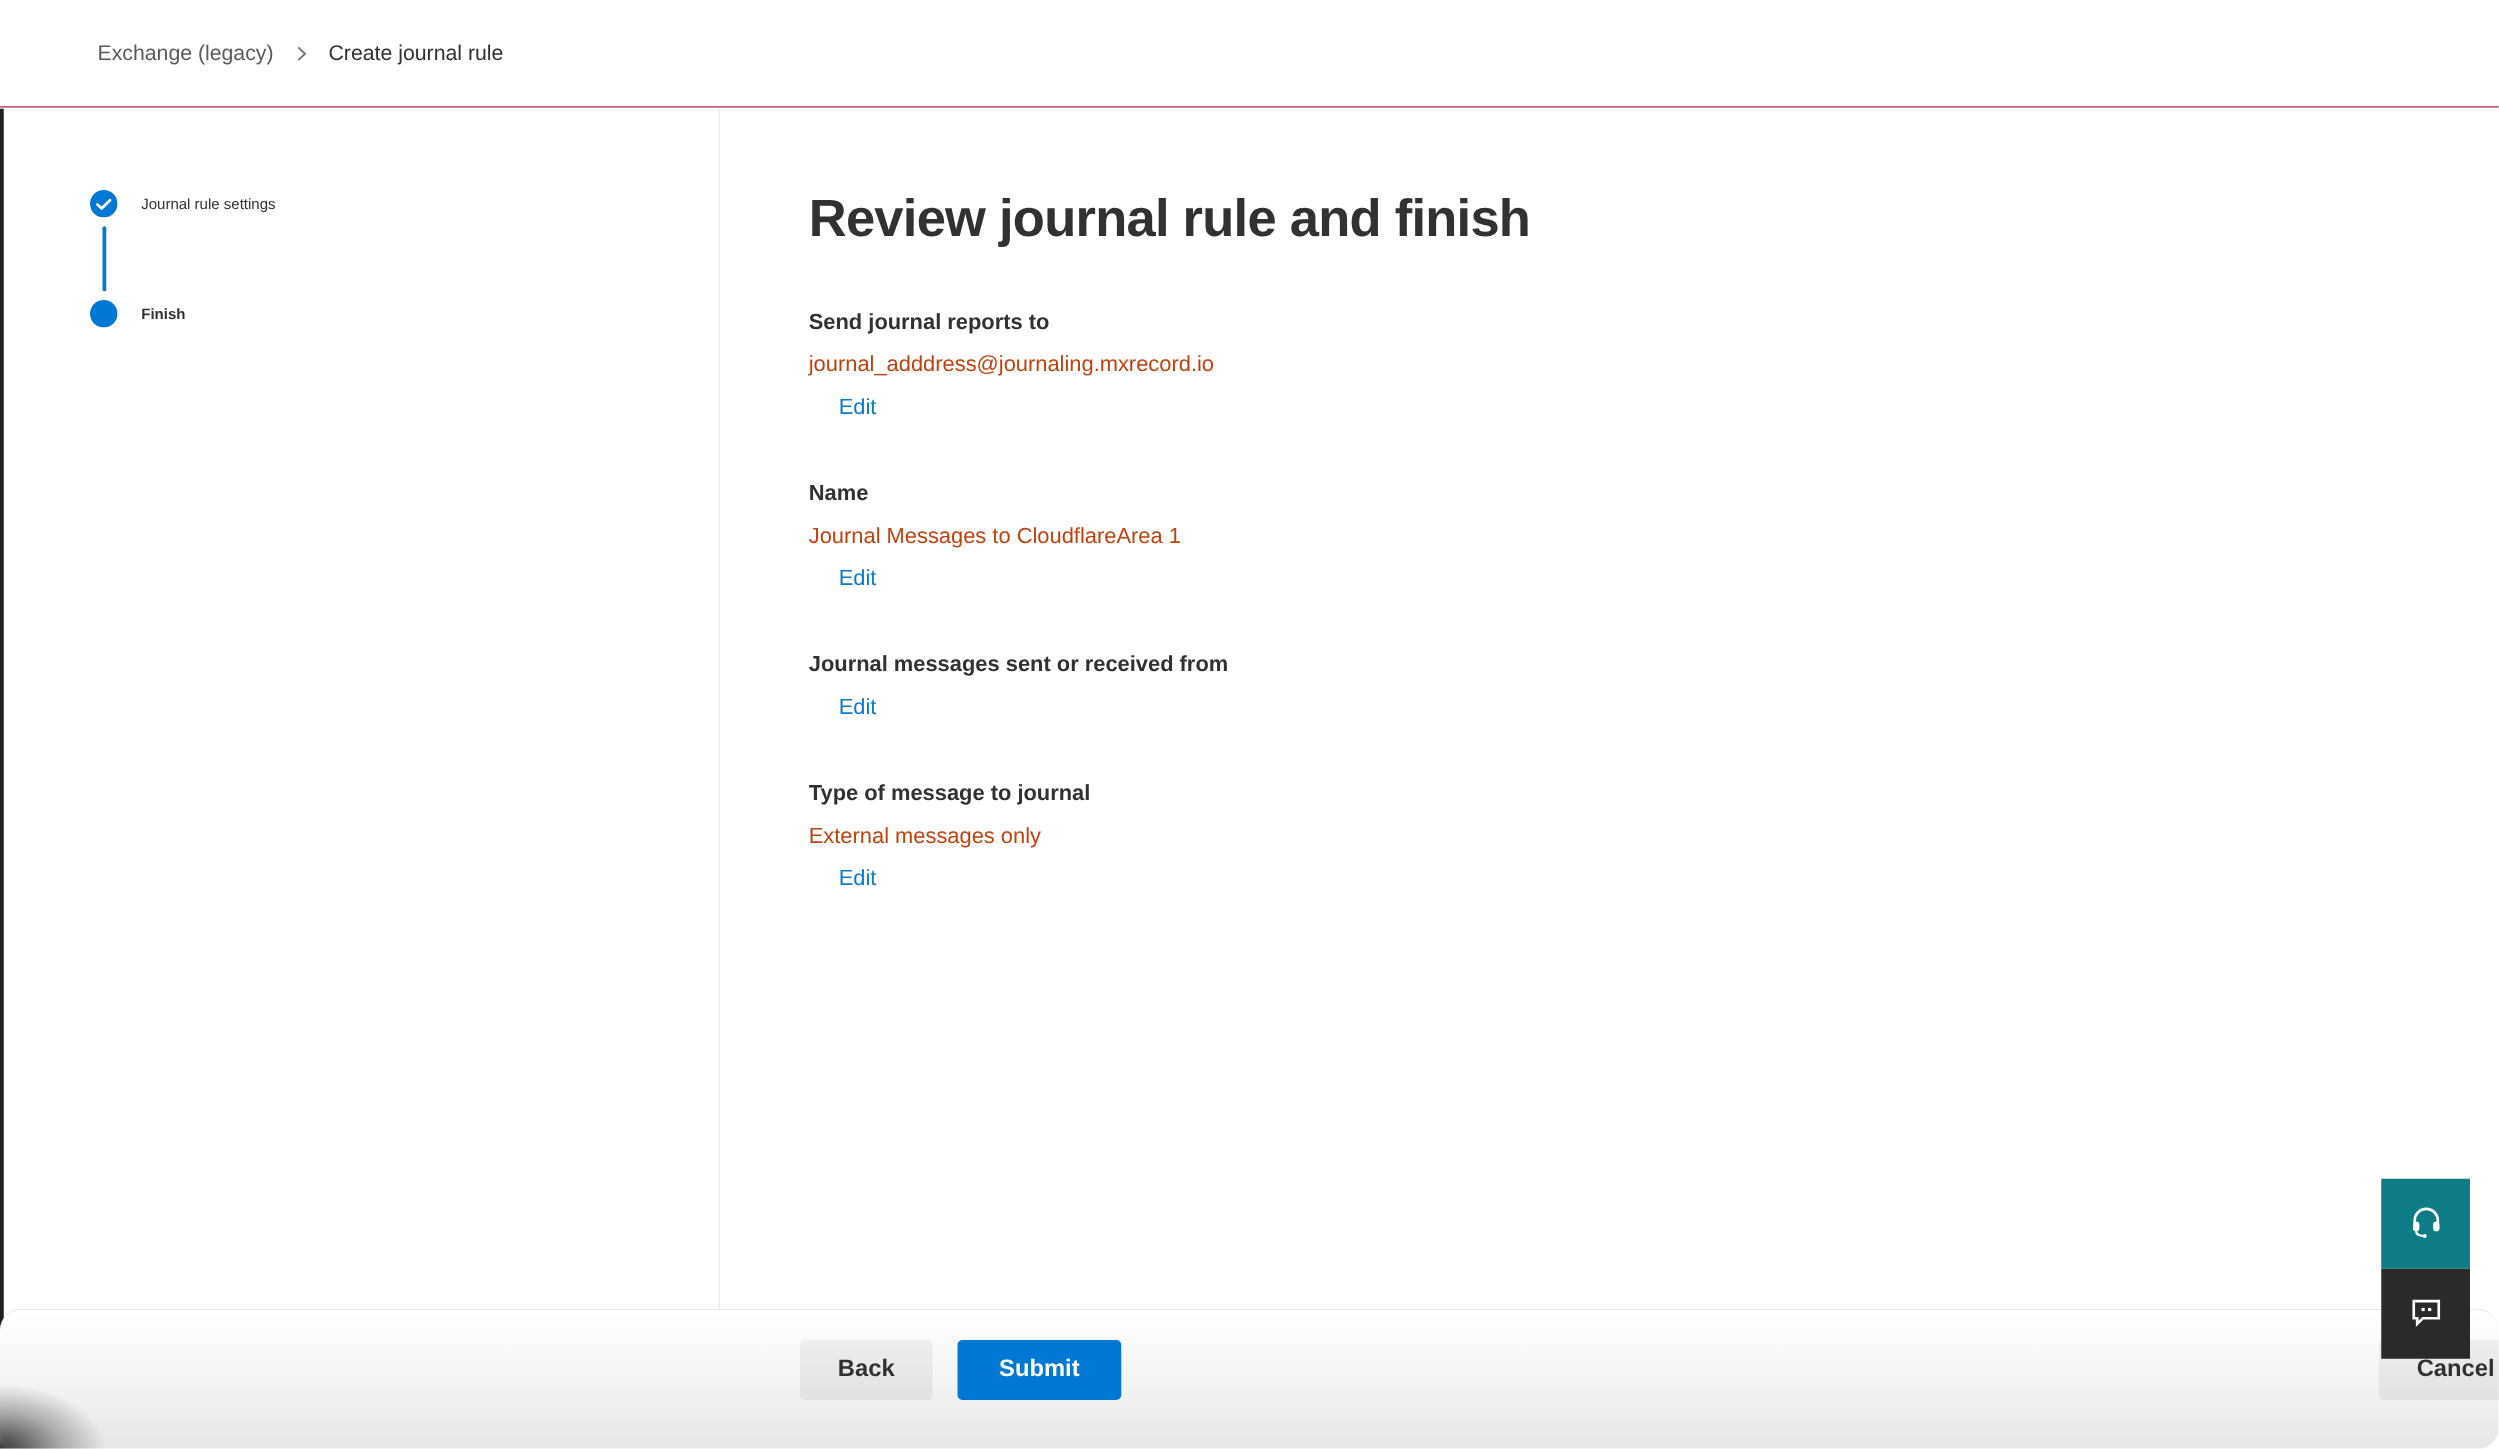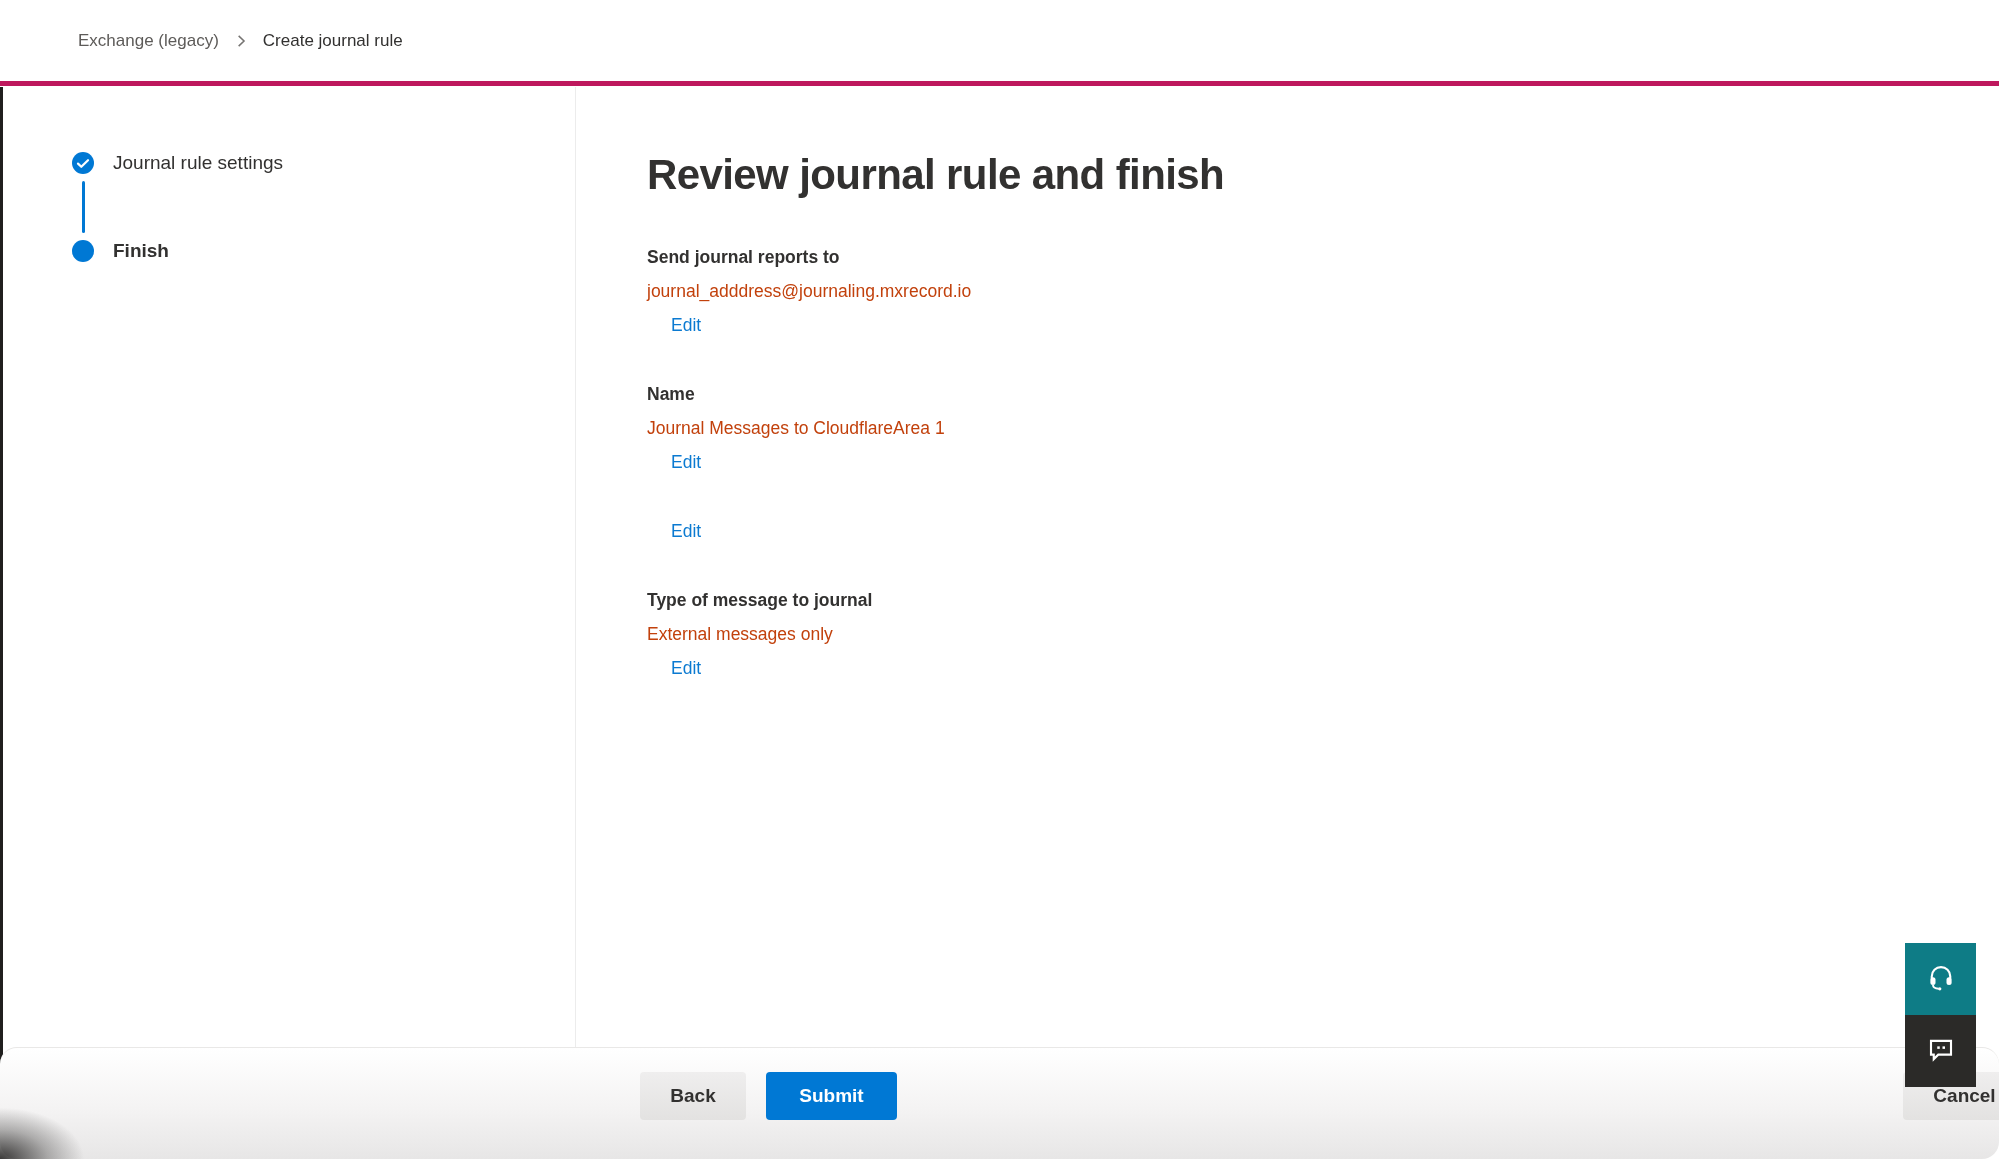--- a/index.html
+++ b/index.html
@@ -6,21 +6,21 @@
   html,body { margin:0; padding:0; }
   body {
     width:1999px; height:1159px; position:relative; overflow:hidden;
     background:#ffffff; color:#323130;
     font-family:"Liberation Sans", sans-serif;
   }
 
   
   .header {
     position:absolute; top:0; left:0; right:0; height:86px;
-    background:#fff; border-bottom:5px solid #be185d;
+    background:#fff; border-bottom:1px solid #be185d;
     display:flex; align-items:center; padding-left:78px; z-index:3;
   }
   .breadcrumb { display:flex; align-items:center; gap:15px; font-size:17px; }
   .crumb-link { color:#5d5b59; cursor:pointer; }
   .crumb-sep { display:flex; align-items:center; }
   .crumb-current { color:#323130; }
 
   
   .left-strip {
     position:absolute; left:0; top:87px; width:3px; height:980px;
@@ -28,21 +28,21 @@
   }
 
   
   .wizard-panel {
     position:absolute; left:0; top:87px; width:576px; height:980px;
     background:#fff; border-right:1px solid #ececec;
     padding:65px 0 0 72px;
   }
   .step-row { display:flex; align-items:center; gap:19px; }
   .step-icon { width:22px; height:22px; flex:0 0 22px; }
-  .step-label { font-size:19px; color:#323130; }
+  .step-label { font-size:12px; color:#323130; }
   .step-label.current { font-weight:700; }
   .connector {
     width:3px; height:52px; background:#0078d4; border-radius:2px;
     margin:7px 0 7px 10px;
   }
 
   
   .main {
     position:absolute; left:577px; top:87px; right:0; bottom:92px;
     background:#fff; padding:64px 40px 0 70px;
@@ -138,20 +138,21 @@
     <span class="edit-link">Edit</span>
   </div>
 
   <div class="section">
     <div class="label">Name</div>
     <div class="value">Journal Messages to CloudflareArea 1</div>
     <span class="edit-link">Edit</span>
   </div>
 
   <div class="section">
+    <div class="label">Journal messages sent or received from</div>
     <span class="edit-link">Edit</span>
   </div>
 
   <div class="section">
     <div class="label">Type of message to journal</div>
     <div class="value">External messages only</div>
     <span class="edit-link">Edit</span>
   </div>
 </div>
 

